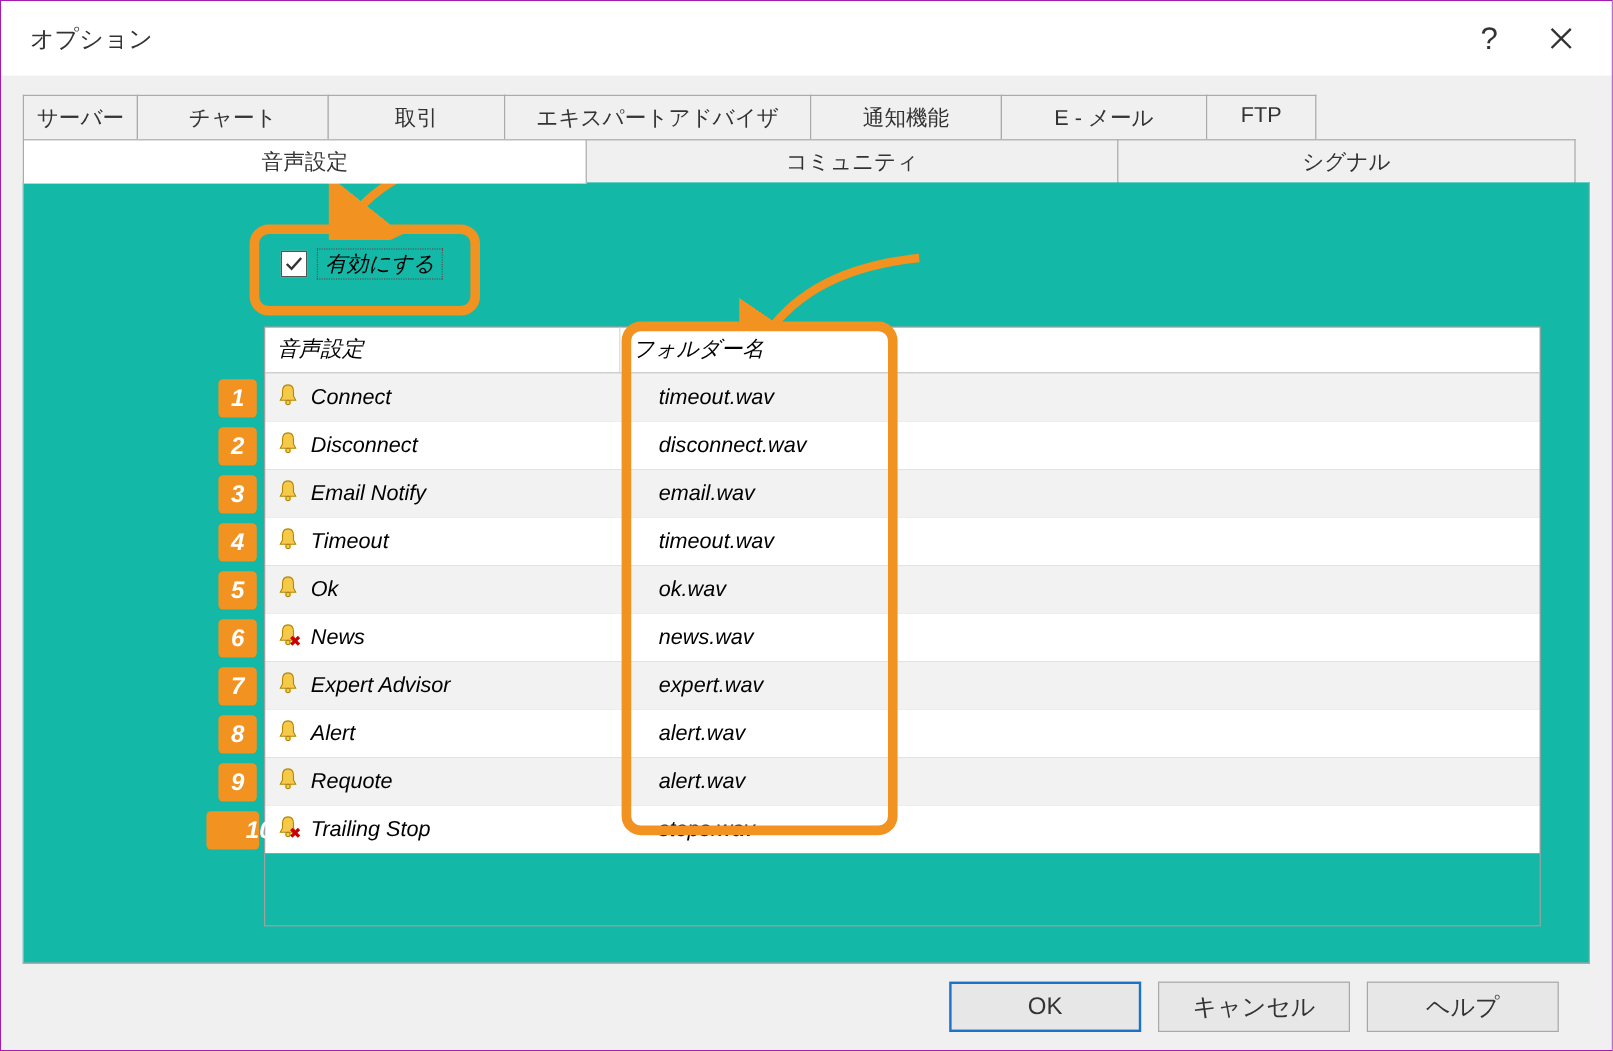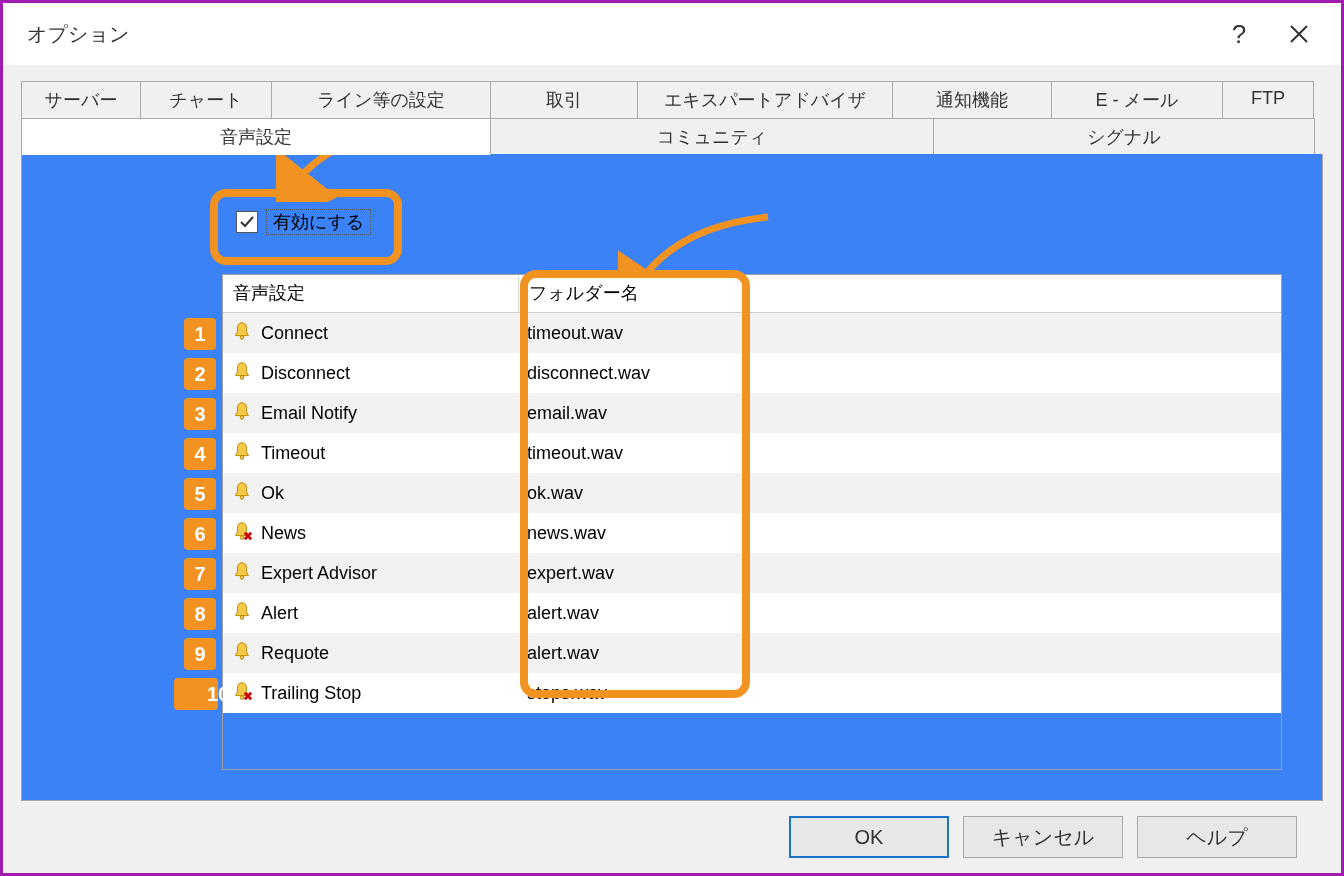--- a/index.html
+++ b/index.html
@@ -9,21 +9,21 @@
       background: #ffffff;
       width: 1344px;
       height: 876px;
       overflow: hidden;
     }
     .dialog {
       width: 100%;
       height: 100%;
       display: flex;
       flex-direction: column;
-      border: 3px solid #a21caf;
+      border: 1px solid #a21caf;
       background: #ffffff;
     }
     .titlebar {
       height: 62px;
       display: flex;
       align-items: center;
       padding: 0 12px 0 24px;
       background: #ffffff;
     }
     .titlebar-title {
@@ -66,25 +66,26 @@
     }
     .tab.active {
       background: #ffffff;
       z-index: 2;
     }
     .tab-row2 .tab.active {
       border-top: 1px solid #aaaaaa;
     }
     .tab-panel {
       flex: 1;
-      background: #3b82f6;
+      background: #14b8a6;
       border: 1px solid #aaaaaa;
       border-top: none;
       position: relative;
       margin-top: -1px;
+      font-style: italic;
     }
     
     .highlight-box1 {
       position: absolute;
       left: 188px;
       top: 35px;
       width: 192px;
       height: 76px;
       border: 8px solid #f29220;
       border-radius: 16px;
@@ -137,20 +138,21 @@
       background: #ffffff;
       border-bottom: 1px solid #cfcfcf;
     }
     .hcol1 { width: 296px; border-right: 1px solid #d8d8d8; padding: 6px 10px; }
     .hcol2 { flex: 1; padding: 6px 10px; }
     .tbl-body { }
     .trow {
       display: flex;
       height: 40px;
       align-items: center;
+      gap: 24px;
     }
     .trow:nth-child(odd){ background: #f2f2f2; }
     .trow:nth-child(even){ background: #ffffff; }
     .tcol1 {
       width: 296px;
       display: flex;
       align-items: center;
       gap: 8px;
       padding: 0 8px;
     }
@@ -210,23 +212,22 @@
     <div class="titlebar-btn">?</div>
     <div class="titlebar-btn">
       <svg width="22" height="22" viewBox="0 0 22 22">
           <path d="M3 3 L19 19 M19 3 L3 19" stroke="#333" stroke-width="2" fill="none"></path>
         </svg>
     </div>
   </div>
 
   <div class="content-area">
     <div class="tab-row tab-row1">
-      <div class="tab" style="width:120px"><span>サーバー</span></div>
-      <div class="tab" style="width:132px"><span>チャート</span></div>
-      <div class="tab" style="width:220px"><span>ライン等の設定</span></div>
+      <div class="tab" style="width:96px"><span>サーバー</span></div>
+      <div class="tab" style="width:160px"><span>チャート</span></div>
       <div class="tab" style="width:148px"><span>取引</span></div>
       <div class="tab" style="width:256px"><span>エキスパートアドバイザ</span></div>
       <div class="tab" style="width:160px"><span>通知機能</span></div>
       <div class="tab" style="width:172px"><span>E - メール</span></div>
       <div class="tab" style="width:92px"><span>FTP</span></div>
     </div>
     <div class="tab-row tab-row2">
       <div class="tab active" style="width:470px"><span>音声設定</span></div>
       <div class="tab" style="width:444px"><span>コミュニティ</span></div>
       <div class="tab" style="width:382px"><span>シグナル</span></div>

